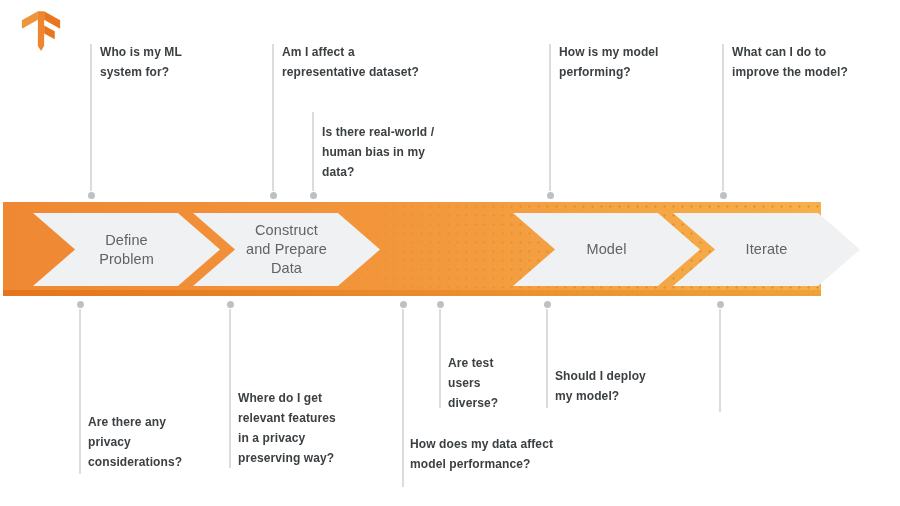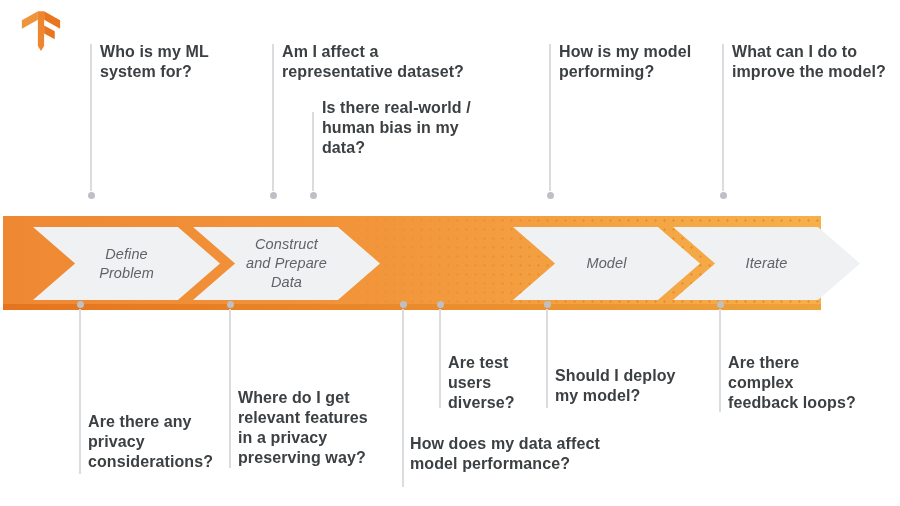--- a/index.html
+++ b/index.html
@@ -3,23 +3,22 @@
 <meta charset="utf-8">
 <style>
   html,body{margin:0;padding:0;background:#fff;}
   #canvas{
     position:relative;width:900px;height:506px;background:#ffffff;overflow:hidden;
     font-family:"Liberation Sans",sans-serif;
   }
   .tf-logo{position:absolute;left:21px;top:8px;width:40px;height:44px;}
   
   .band{
-    position:absolute;left:3px;top:216px;width:818px;height:94px;
+    position:absolute;left:3px;top:202px;width:818px;height:94px;
     background:linear-gradient(to right,#ef8833,#f2953b 45%,#f6b04a);
-    font-style:italic;
   }
   .band::before{ 
     content:"";position:absolute;inset:0;z-index:0;
     background-image:radial-gradient(circle,rgba(224,126,30,.55) 1px,transparent 1.4px);
     background-size:9px 9px;
     -webkit-mask-image:linear-gradient(to right,transparent 35%,#000 75%);
     mask-image:linear-gradient(to right,transparent 35%,#000 75%);
   }
   .band::after{ 
     content:"";position:absolute;left:0;right:0;bottom:0;height:6px;z-index:0;
@@ -33,21 +32,21 @@
   }
   .step-label{
     white-space:pre-line;color:#5f6368;font-size:14.5px;line-height:19px;letter-spacing:.1px;
   }
   
   .vline{position:absolute;width:2px;background:#dadce0;}
   .dot{position:absolute;width:7px;height:7px;border-radius:50%;background:#bdc1c6;}
   
   .question{
     position:absolute;white-space:pre-line;color:#3c4043;font-weight:bold;
-    font-size:16px;line-height:20px;letter-spacing:.1px;
+    font-size:12px;line-height:20px;letter-spacing:.1px;
   }
 </style>
 </head>
 <body>
 
 <div id="canvas">
 
   <svg class="tf-logo" viewBox="0 0 90 96">
     <polygon points="38,6 2,26 2,45 38,25" fill="#f0943c"></polygon>
     <polygon points="52,6 88,26 88,45 52,25" fill="#e9761f"></polygon>
@@ -103,21 +102,21 @@
   <div class="dot" style="left:544px;top:301px"></div>
   <div class="vline" style="left:546px;top:309px;height:99px"></div>
 
   <div class="dot" style="left:717px;top:301px"></div>
   <div class="vline" style="left:719px;top:309px;height:103px"></div>
 
   <div class="question" style="left:100px;top:42px">Who is my ML
 system for?</div>
   <div class="question" style="left:282px;top:42px">Am I affect a
 representative dataset?</div>
-  <div class="question" style="left:322px;top:98px">Is there real-world /
+  <div class="question" style="left:322px;top:122px">Is there real-world /
 human bias in my
 data?</div>
   <div class="question" style="left:732px;top:42px">What can I do to
 improve the model?</div>
   <div class="question" style="left:559px;top:42px">How is my model
 performing?</div>
 
   <div class="question" style="left:88px;top:412px">Are there any
 privacy
 considerations?</div>
@@ -125,17 +124,14 @@
 relevant features
 in a privacy
 preserving way?</div>
   <div class="question" style="left:410px;top:434px">How does my data affect
 model performance?</div>
   <div class="question" style="left:448px;top:353px">Are test
 users
 diverse?</div>
   <div class="question" style="left:555px;top:366px">Should I deploy
 my model?</div>
-  <div class="question" style="left:728px;top:353px">Are there
-complex
-feedback loops?</div>
 
 </div>
 
 </body></html>

